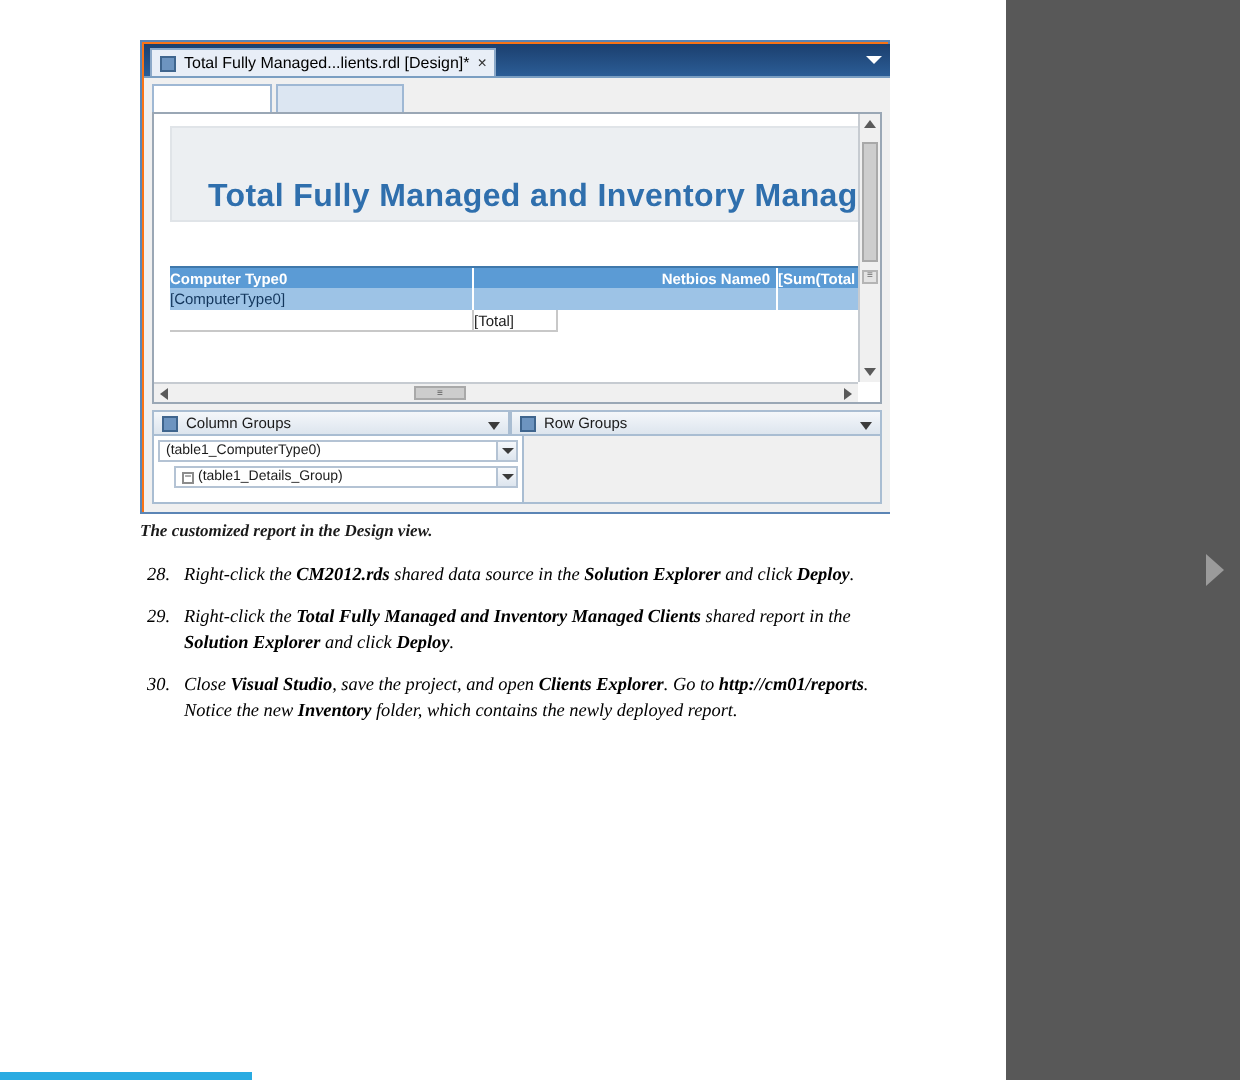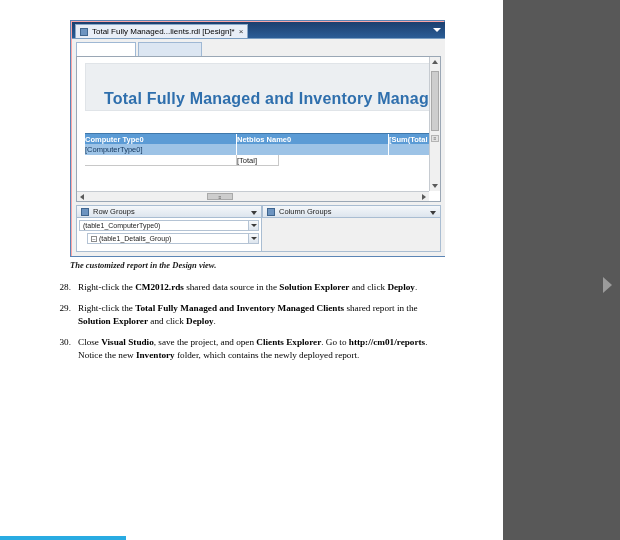--- a/index.html
+++ b/index.html
@@ -46,21 +46,21 @@
     background: #29abe2;
   }
 
   
   .figure {
     position: absolute;
     left: 70px;
     top: 20px;
     width: 375px;
     height: 237px;
-    background: #fca5a5;
+    background: #f97316;
     border: 1px solid #5b85b5;
     box-sizing: border-box;
     font-family: "Liberation Sans", sans-serif;
   }
   .doc-tabbar {
     position: absolute;
     left: 1px; top: 1px;
     width: 373px;
     height: 16px;
     background: linear-gradient(#1b3f6e, #2b5d96);
@@ -208,21 +208,21 @@
     line-height: 10px;
     border-right: 1px solid #ffffff;
     overflow: hidden;
     white-space: nowrap;
   }
   .tbl-row.data .tcell {
     border-right: 1px solid #c8c8c8;
     border-bottom: 1px solid #c8c8c8;
   }
   .c1 { width: 152px; }
-  .c2 { width: 152px; }
+  .c2 { width: 152px; text-align: right; }
   .c3 { width: 42px; }
 
   .vscroll {
     position: absolute;
     right: 0; top: 0;
     width: 11px; bottom: 10px;
     background: #f0f0f0;
     border-left: 1px solid #c6cbd1;
     box-sizing: border-box;
   }
@@ -385,26 +385,27 @@
     left: 70px;
     top: 260px;
     font-size: 8.5px;
     font-style: italic;
     color: #1a1a1a;
     font-family: "Liberation Serif", serif;
     font-weight: bold;
   }
   .steps {
     position: absolute;
-    left: 56px;
+    left: 70px;
     top: 281px;
     width: 380px;
     font-size: 9.2px;
     color: #000;
     line-height: 13.5px;
+    font-style: italic;
   }
   .step {
     display: flex;
     margin-bottom: 7px;
   }
   .step-num {
     width: 22px;
     flex: 0 0 22px;
     text-align: right;
     padding-right: 7px;
@@ -477,28 +478,28 @@
 
         <div class="hscroll">
           <div class="sb-arrow sb-left"></div>
           <div class="hthumb">≡</div>
           <div class="sb-arrow sb-right"></div>
         </div>
       </div>
 
       <div class="groups">
         <div class="group-head">
+          <div class="gh right">
+            <span class="mini-ico"></span>
+            <span>Column Groups</span>
+            <span class="gh-caret"></span>
+          </div>
           <div class="gh left">
             <span class="mini-ico"></span>
             <span>Row Groups</span>
-            <span class="gh-caret"></span>
-          </div>
-          <div class="gh right">
-            <span class="mini-ico"></span>
-            <span>Column Groups</span>
             <span class="gh-caret"></span>
           </div>
         </div>
         <div class="group-body">
           <div class="gb-left">
             <div class="grow">
               <span>(table1_ComputerType0)</span>
               <span class="caretbox"></span>
             </div>
             <div class="grow indent">

